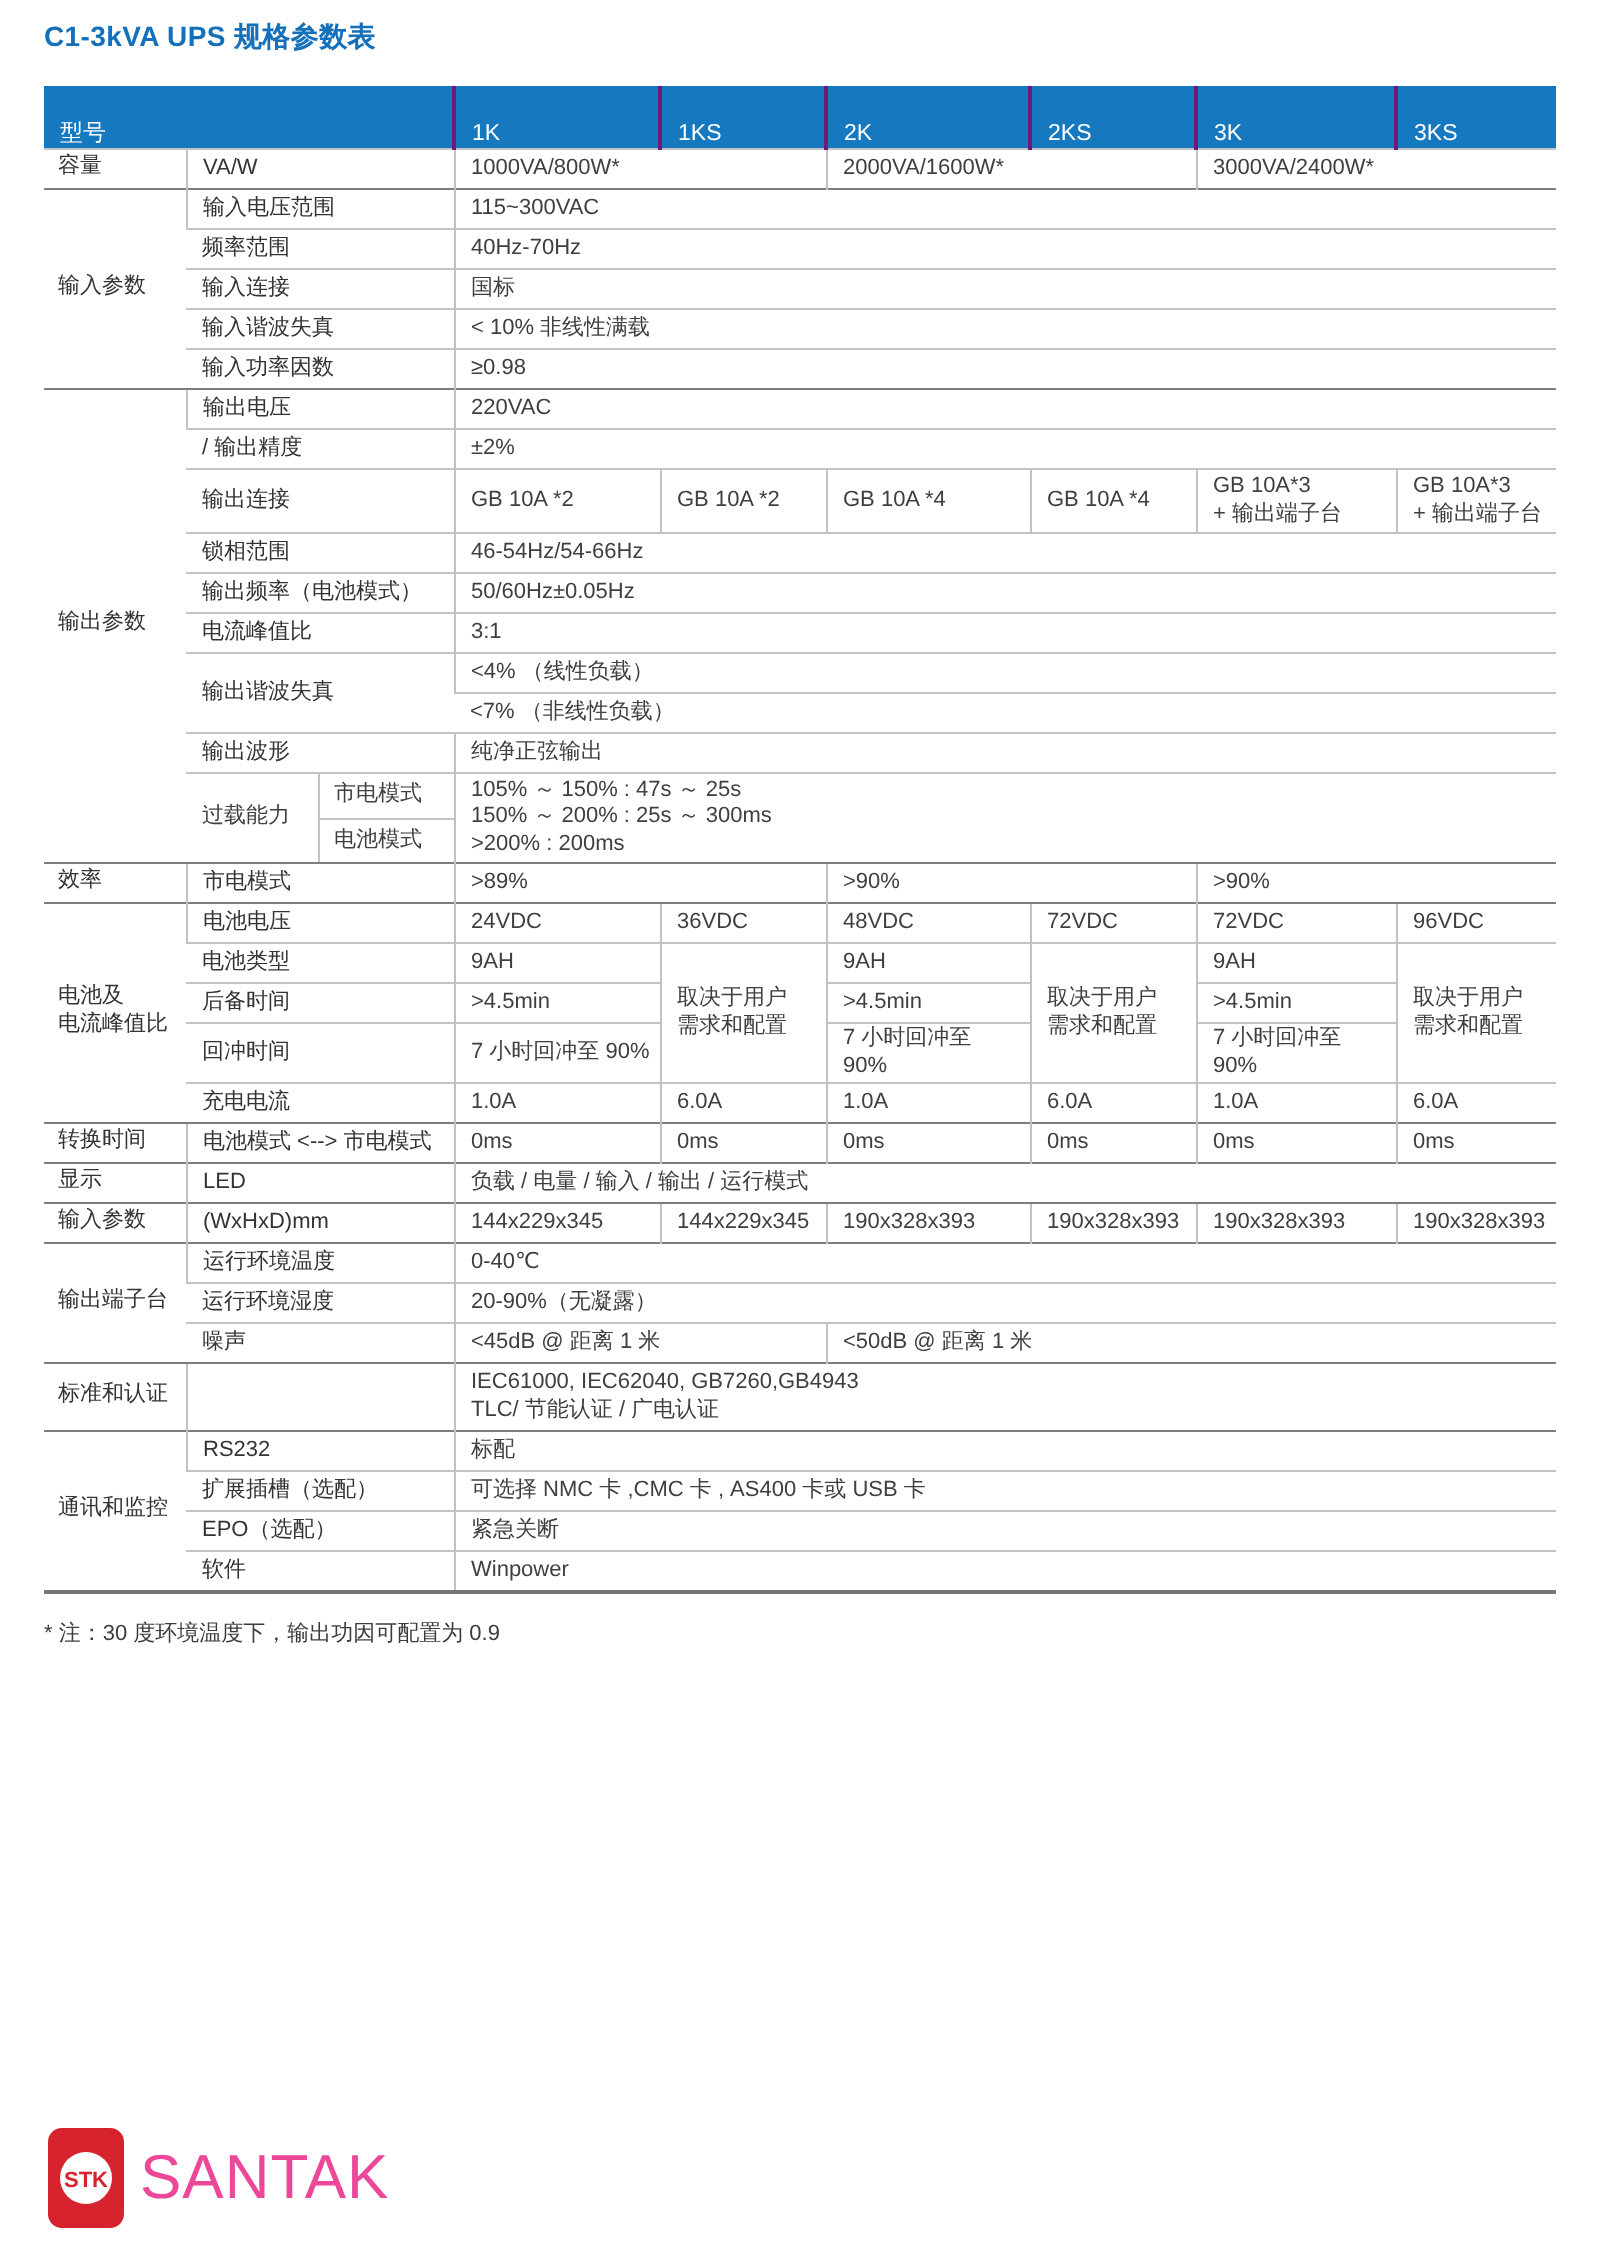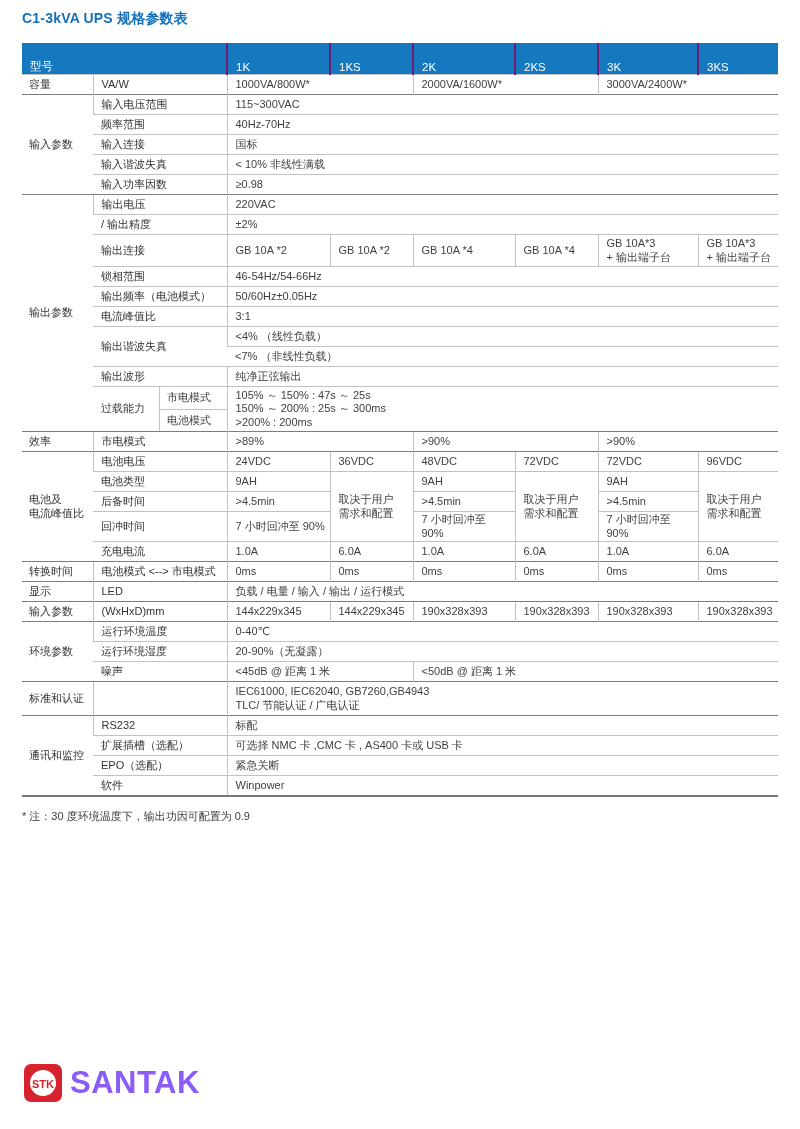--- a/index.html
+++ b/index.html
@@ -33,36 +33,36 @@
     text-align:left;padding:16px 0 0 8px;border:none;
   }
   .spec-table th + th{border-left:2px solid #701a75;}
   .spec-table td{
     border-top:1px solid #c2c2c2;border-left:1px solid #c2c2c2;
     padding:1px 4px 1px 8px;vertical-align:middle;text-align:left;
     line-height:13.5px;overflow:hidden;
   }
   .spec-table td:first-child{border-left:none;}
   .spec-table tr.sec td{border-top:1.5px solid #7d7d7d;}
-  .spec-table td.l1{padding-left:7px;color:#333;}
+  .spec-table td.l1{padding-left:7px;color:#333;font-family:Liberation Mono, monospace;}
   .spec-table td.l2{color:#333;}
   .spec-table td.split{padding:0;}
   .ov-grid{display:grid;grid-template-columns:66px 1fr;grid-template-rows:1fr 1fr;height:100%;min-height:44px;}
   .ov-label{grid-row:1 / 3;display:flex;align-items:center;padding-left:8px;}
   .ov-top,.ov-bottom{display:flex;align-items:center;padding-left:7px;border-left:1px solid #c2c2c2;}
   .ov-bottom{border-top:1px solid #c2c2c2;}
   .footnote{margin-top:12px;font-size:11px;color:#3c3c3c;}
   .brand{position:absolute;left:24px;top:1064px;display:flex;align-items:center;}
   .brand-icon{
-    width:38px;height:38px;background:#d7232e;border-radius:7px;
+    width:38px;height:50px;background:#d7232e;border-radius:7px;
     display:flex;align-items:center;justify-content:center;
   }
   .brand-icon svg{display:block;}
   .brand-word{
-    margin-left:8px;font-size:31px;font-weight:700;color:#8b5cf6;
+    margin-left:8px;font-size:31px;font-weight:400;color:#ec4899;
     letter-spacing:0.5px;font-family:"Liberation Sans","DejaVu Sans",sans-serif;
   }
 </style>
 </head>
 <body>
 
 <div class="content">
   <div class="page-title">C1-3kVA UPS 规格参数表</div>
 
   <table class="spec-table">
@@ -256,21 +256,21 @@
           <td class="l1">输入参数</td>
           <td class="l2">(WxHxD)mm</td>
           <td class="v">144x229x345</td>
           <td class="v">144x229x345</td>
           <td class="v">190x328x393</td>
           <td class="v">190x328x393</td>
           <td class="v">190x328x393</td>
           <td class="v">190x328x393</td>
         </tr>
         <tr class="sec">
-          <td rowspan="3" class="l1">环境参数</td>
+          <td rowspan="3" class="l1">输出端子台</td>
           <td class="l2">运行环境温度</td>
           <td colspan="6" class="v">0-40℃</td>
         </tr>
         <tr>
           <td class="l2">运行环境湿度</td>
           <td colspan="6" class="v">20-90%（无凝露）</td>
         </tr>
         <tr>
           <td class="l2">噪声</td>
           <td colspan="2" class="v">&lt;45dB @ 距离 1 米</td>

